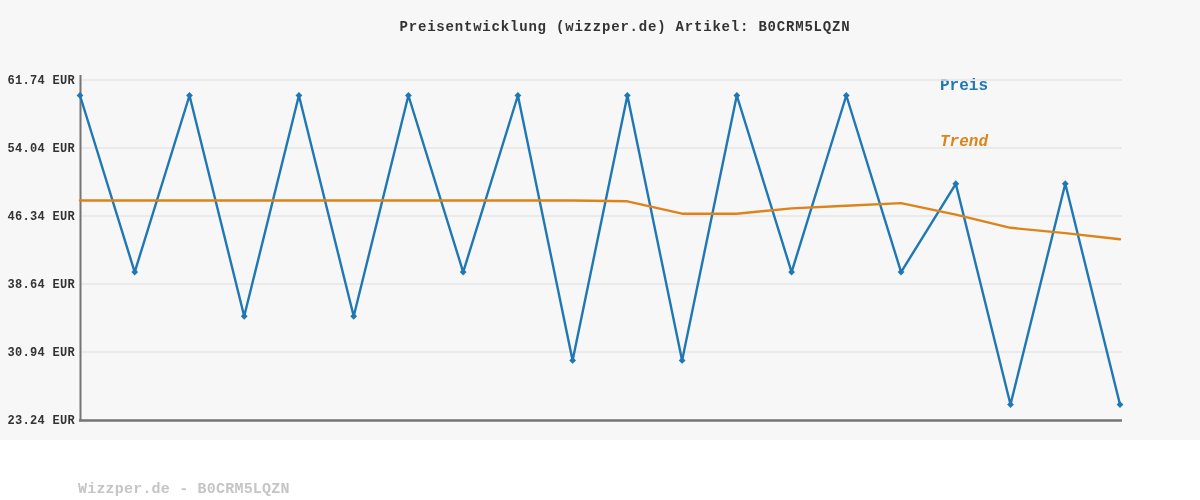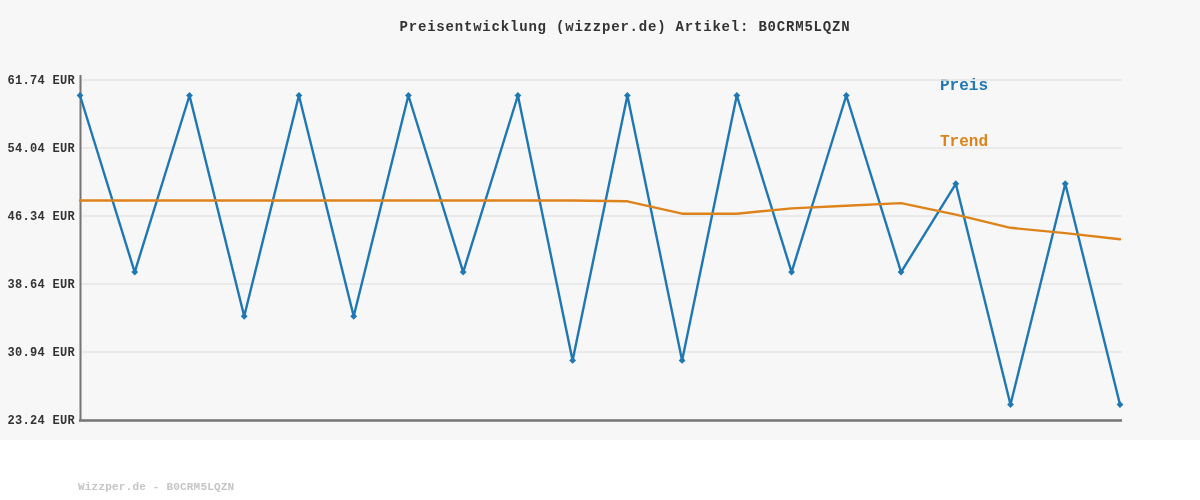--- a/index.html
+++ b/index.html
@@ -17,33 +17,33 @@
     text-align: center; font-size: 14px; letter-spacing: 0.8px;
     white-space: pre;
   }
   .legend {
     position: absolute; left: 940px; top: 40px;
     font-size: 16px; line-height: 18.5px; white-space: pre;
   }
   #chart { position: absolute; left: 0; top: 0; }
   .watermark {
     position: absolute; left: 78px; top: 481px;
-    font-size: 11px; letter-spacing: 0.2px; white-space: pre; text-align: right;
+    font-size: 15px; letter-spacing: 0.2px; white-space: pre; text-align: right;
   }
   svg text { font-family: "Liberation Mono", "DejaVu Sans Mono", monospace; font-weight: bold; }
 </style>
 </head>
 <body style="background: rgb(255, 255, 255);">
 
 <div class="figure">
   <div class="canvas-bg" id="canvasBg" style="background: rgb(247, 247, 247);"></div>
   <div class="chart-title" id="chartTitle" style="color: rgb(51, 51, 51);">Preisentwicklung (wizzper.de) Artikel: B0CRM5LQZN</div>
   <div class="legend">
     <div class="legend-item" id="legendPreis" style="color: rgb(31, 119, 180);">Preis</div>
-    <div class="legend-item" id="legendTrend" style="color: rgb(221, 131, 25);">Trend</div>
+    <div class="legend-item" id="legendTrend" style="color: rgb(221, 131, 25); font-style: italic;">Trend</div>
   </div>
   <svg id="chart" width="1200" height="440" viewBox="0 0 1200 440">
       <line x1="80" y1="80" x2="1122" y2="80" stroke="#e6e6e6" stroke-width="1.4"></line>
       <text x="75" y="84.2" text-anchor="end" font-size="12" fill="#333333" letter-spacing="0.3">61.74 EUR</text>
       <line x1="80" y1="148.00000000000003" x2="1122" y2="148.00000000000003" stroke="#e6e6e6" stroke-width="1.4"></line>
       <text x="75" y="152.20000000000002" text-anchor="end" font-size="12" fill="#333333" letter-spacing="0.3">54.04 EUR</text>
       <line x1="80" y1="215.99999999999997" x2="1122" y2="215.99999999999997" stroke="#e6e6e6" stroke-width="1.4"></line>
       <text x="75" y="220.19999999999996" text-anchor="end" font-size="12" fill="#333333" letter-spacing="0.3">46.34 EUR</text>
       <line x1="80" y1="284" x2="1122" y2="284" stroke="#e6e6e6" stroke-width="1.4"></line>
       <text x="75" y="288.2" text-anchor="end" font-size="12" fill="#333333" letter-spacing="0.3">38.64 EUR</text>

